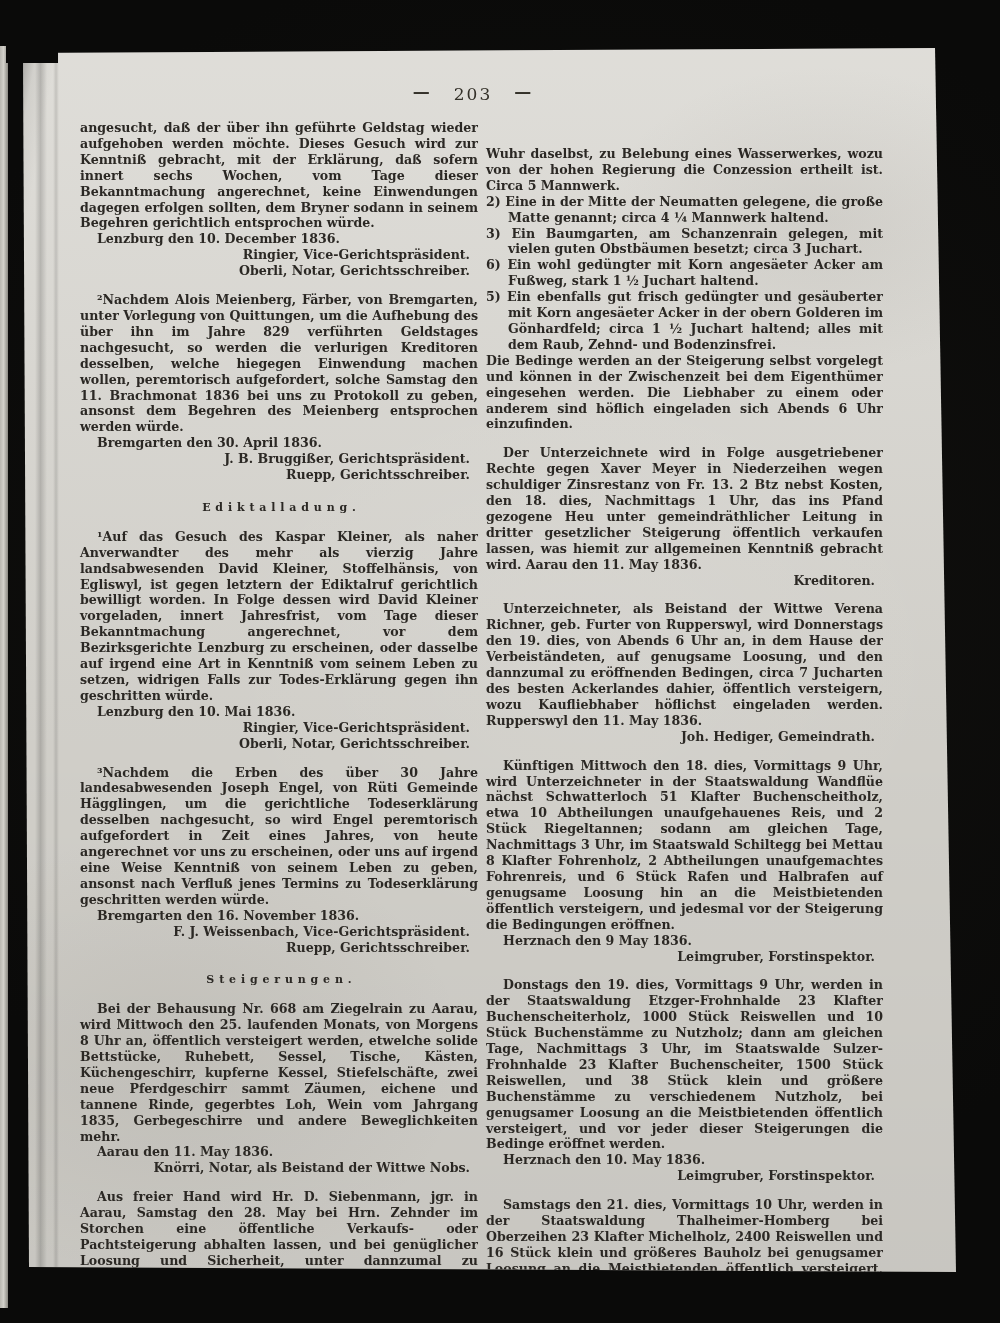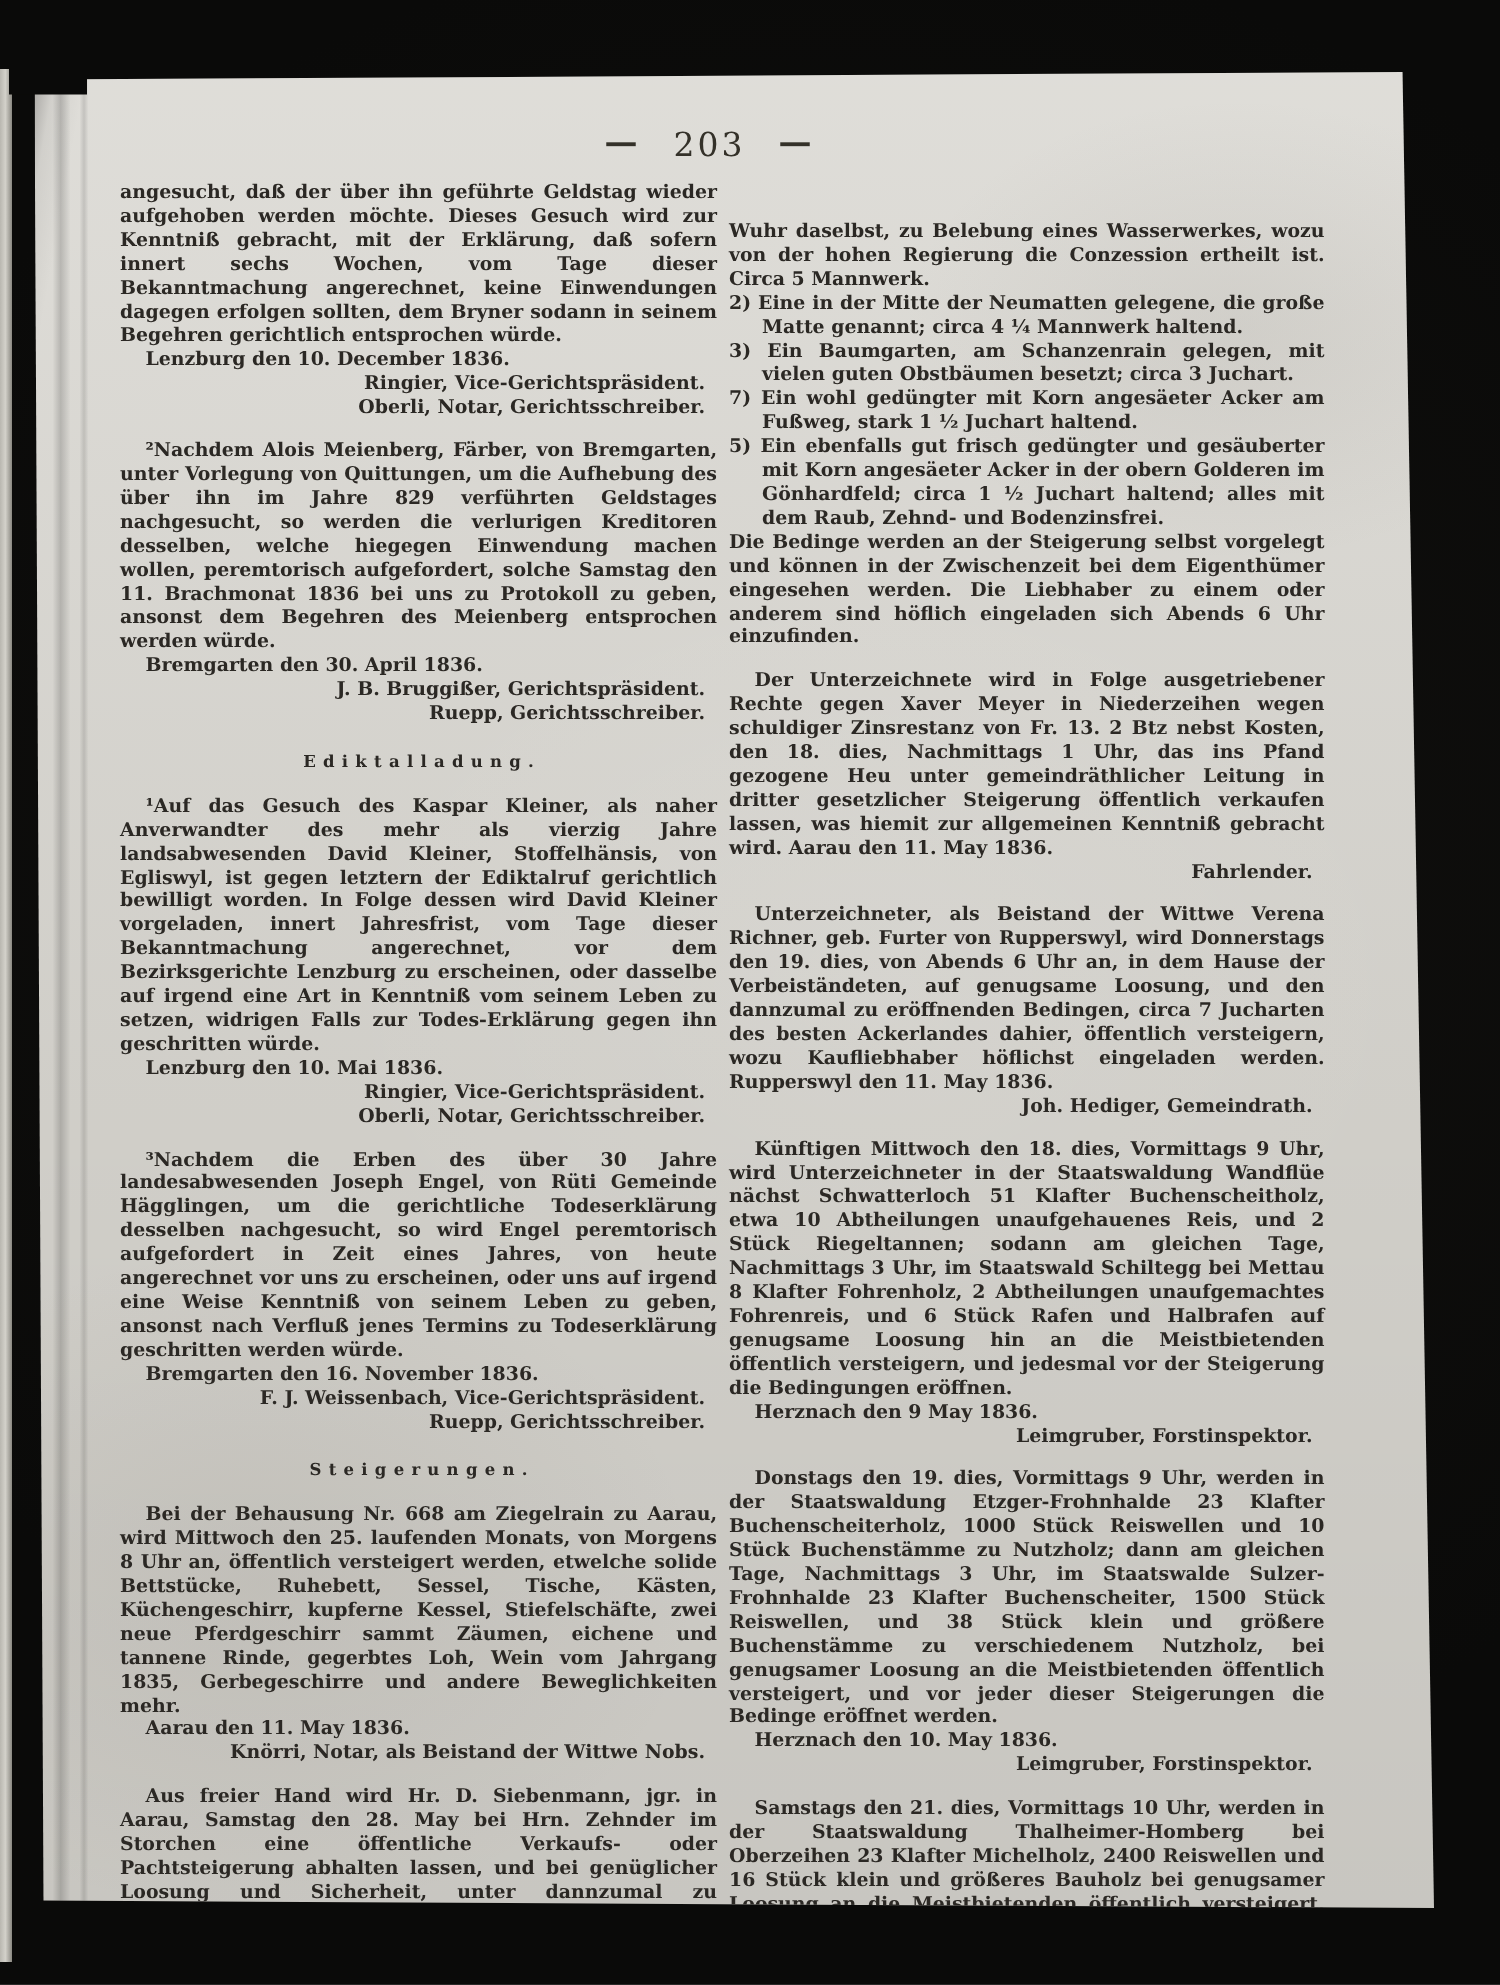--- a/index.html
+++ b/index.html
@@ -38,21 +38,21 @@
     background:linear-gradient(90deg, transparent, rgba(0,0,0,.12) 50%, transparent);
   }
   
   .corner-notch{
     position:absolute;left:6px;top:0;width:52px;height:63px;
     background:#0a0a09;
   }
   .page-number{
     position:absolute;left:0;top:36px;width:900px;
     text-align:center;color:#343129;
-    font-size:22px;font-weight:400;letter-spacing:2px;
+    font-size:17px;font-weight:400;letter-spacing:2px;
   }
   .page-number .dash{display:inline-block;margin:0 22px;transform:translateY(-2px);font-weight:700;}
   .col{
     position:absolute;
     font-size:12.6px;line-height:15.9px;font-weight:700;
     color:#2b2824;text-align:justify;
     text-rendering:optimizeLegibility;
   }
   .col-left{left:57px;top:72px;width:398px;}
   .col-right{left:463px;top:66px;width:397px;margin-top:32px;}
@@ -105,25 +105,25 @@
         <div class="blk p">Bei der Behausung Nr. 668 am Ziegelrain zu Aarau, wird Mittwoch den 25. laufenden Monats, von Morgens 8 Uhr an, öffentlich versteigert werden, etwelche solide Bettstücke, Ruhebett, Sessel, Tische, Kästen, Küchengeschirr, kupferne Kessel, Stiefelschäfte, zwei neue Pferdgeschirr sammt Zäumen, eichene und tannene Rinde, gegerbtes Loh, Wein vom Jahrgang 1835, Gerbegeschirre und andere Beweglichkeiten mehr.</div>
         <div class="blk date">Aarau den 11. May 1836.</div>
         <div class="blk sig">Knörri, Notar, als Beistand der Wittwe Nobs.</div>
         <div class="blk p gap">Aus freier Hand wird Hr. D. Siebenmann, jgr. in Aarau, Samstag den 28. May bei Hrn. Zehnder im Storchen eine öffentliche Verkaufs- oder Pachtsteigerung abhalten lassen, und bei genüglicher Loosung und Sicherheit, unter dannzumal zu eröffnenden billigen Bedingen hingeben:</div>
         <div class="blk li">1) Die erste Neumatte am Sengelbach mit Hälfte an dem</div>
       </div>
     <div class="col col-right" id="col-right">
         <div class="blk pc">Wuhr daselbst, zu Belebung eines Wasserwerkes, wozu von der hohen Regierung die Conzession ertheilt ist. Circa 5 Mannwerk.</div>
         <div class="blk li">2) Eine in der Mitte der Neumatten gelegene, die große Matte genannt; circa 4 ¼ Mannwerk haltend.</div>
         <div class="blk li">3) Ein Baumgarten, am Schanzenrain gelegen, mit vielen guten Obstbäumen besetzt; circa 3 Juchart.</div>
-        <div class="blk li">7) Ein wohl gedüngter mit Korn angesäeter Acker am Fußweg, stark 1 ½ Juchart haltend.</div>
+        <div class="blk li">6) Ein wohl gedüngter mit Korn angesäeter Acker am Fußweg, stark 1 ½ Juchart haltend.</div>
         <div class="blk li">5) Ein ebenfalls gut frisch gedüngter und gesäuberter mit Korn angesäeter Acker in der obern Golderen im Gönhardfeld; circa 1 ½ Juchart haltend; alles mit dem Raub, Zehnd- und Bodenzinsfrei.</div>
         <div class="blk pflush">Die Bedinge werden an der Steigerung selbst vorgelegt und können in der Zwischenzeit bei dem Eigenthümer eingesehen werden. Die Liebhaber zu einem oder anderem sind höflich eingeladen sich Abends 6 Uhr einzufinden.</div>
         <div class="blk p gap">Der Unterzeichnete wird in Folge ausgetriebener Rechte gegen Xaver Meyer in Niederzeihen wegen schuldiger Zinsrestanz von Fr. 13. 2 Btz nebst Kosten, den 18. dies, Nachmittags 1 Uhr, das ins Pfand gezogene Heu unter gemeindräthlicher Leitung in dritter gesetzlicher Steigerung öffentlich verkaufen lassen, was hiemit zur allgemeinen Kenntniß gebracht wird. Aarau den 11. May 1836.</div>
-        <div class="blk sig">Fahrlender.</div>
+        <div class="blk sig">Kreditoren.</div>
         <div class="blk p gap">Unterzeichneter, als Beistand der Wittwe Verena Richner, geb. Furter von Rupperswyl, wird Donnerstags den 19. dies, von Abends 6 Uhr an, in dem Hause der Verbeiständeten, auf genugsame Loosung, und den dannzumal zu eröffnenden Bedingen, circa 7 Jucharten des besten Ackerlandes dahier, öffentlich versteigern, wozu Kaufliebhaber höflichst eingeladen werden. Rupperswyl den 11. May 1836.</div>
         <div class="blk sig">Joh. Hediger, Gemeindrath.</div>
         <div class="blk p gap">Künftigen Mittwoch den 18. dies, Vormittags 9 Uhr, wird Unterzeichneter in der Staatswaldung Wandflüe nächst Schwatterloch 51 Klafter Buchenscheitholz, etwa 10 Abtheilungen unaufgehauenes Reis, und 2 Stück Riegeltannen; sodann am gleichen Tage, Nachmittags 3 Uhr, im Staatswald Schiltegg bei Mettau 8 Klafter Fohrenholz, 2 Abtheilungen unaufgemachtes Fohrenreis, und 6 Stück Rafen und Halbrafen auf genugsame Loosung hin an die Meistbietenden öffentlich versteigern, und jedesmal vor der Steigerung die Bedingungen eröffnen.</div>
         <div class="blk date">Herznach den 9 May 1836.</div>
         <div class="blk sig">Leimgruber, Forstinspektor.</div>
         <div class="blk p gap">Donstags den 19. dies, Vormittags 9 Uhr, werden in der Staatswaldung Etzger-Frohnhalde 23 Klafter Buchenscheiterholz, 1000 Stück Reiswellen und 10 Stück Buchenstämme zu Nutzholz; dann am gleichen Tage, Nachmittags 3 Uhr, im Staatswalde Sulzer-Frohnhalde 23 Klafter Buchenscheiter, 1500 Stück Reiswellen, und 38 Stück klein und größere Buchenstämme zu verschiedenem Nutzholz, bei genugsamer Loosung an die Meistbietenden öffentlich versteigert, und vor jeder dieser Steigerungen die Bedinge eröffnet werden.</div>
         <div class="blk date">Herznach den 10. May 1836.</div>
         <div class="blk sig">Leimgruber, Forstinspektor.</div>
         <div class="blk p gap">Samstags den 21. dies, Vormittags 10 Uhr, werden in der Staatswaldung Thalheimer-Homberg bei Oberzeihen 23 Klafter Michelholz, 2400 Reiswellen und 16 Stück klein und größeres Bauholz bei genugsamer Loosung an die Meistbietenden öffentlich versteigert, und vor der Steigerung die Bedingnisse eröffnet werden.</div>
         <div class="blk date">Herznach den 11. May 1836.</div>

